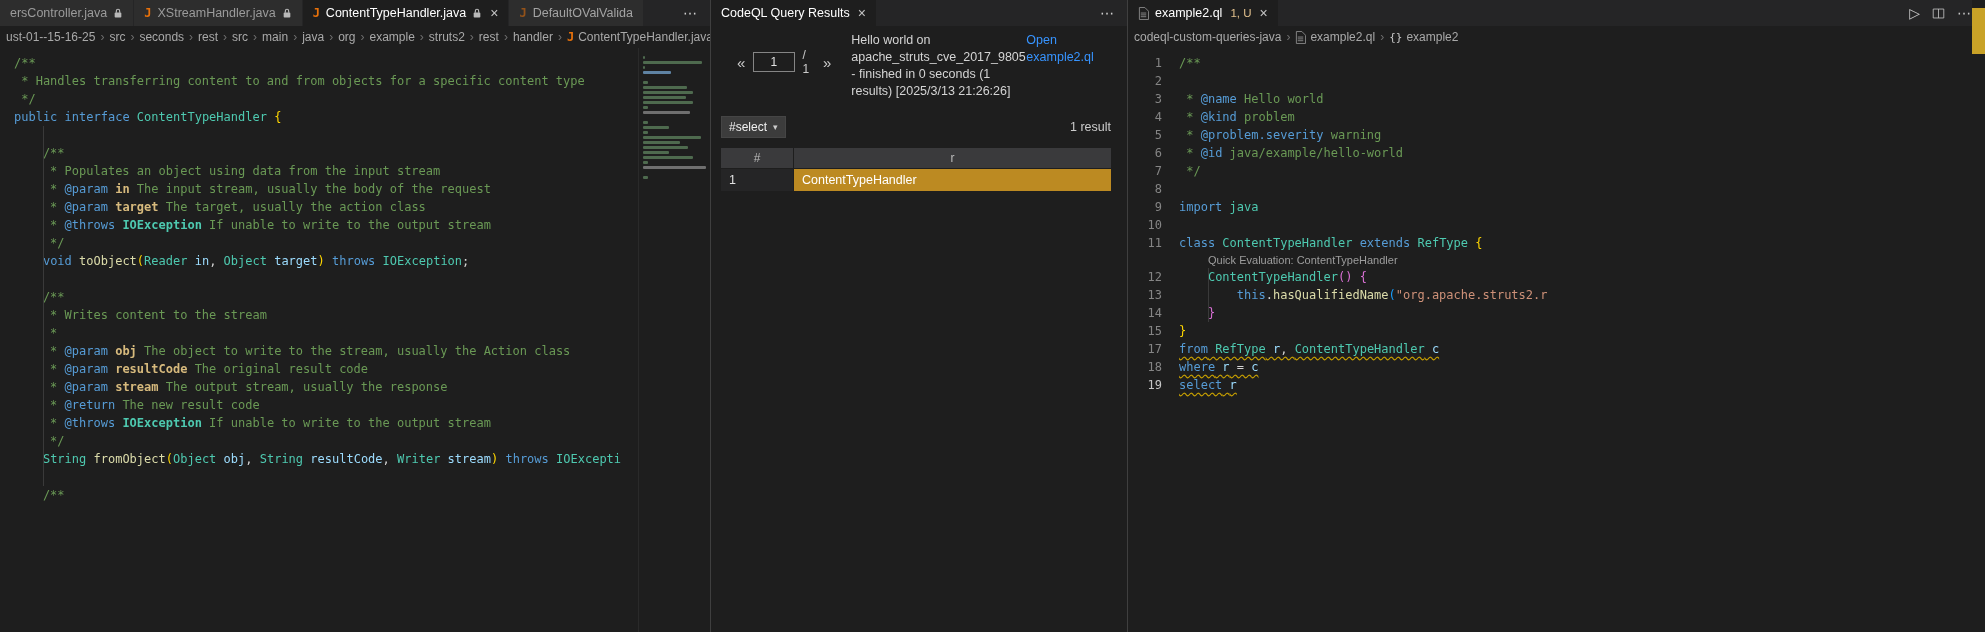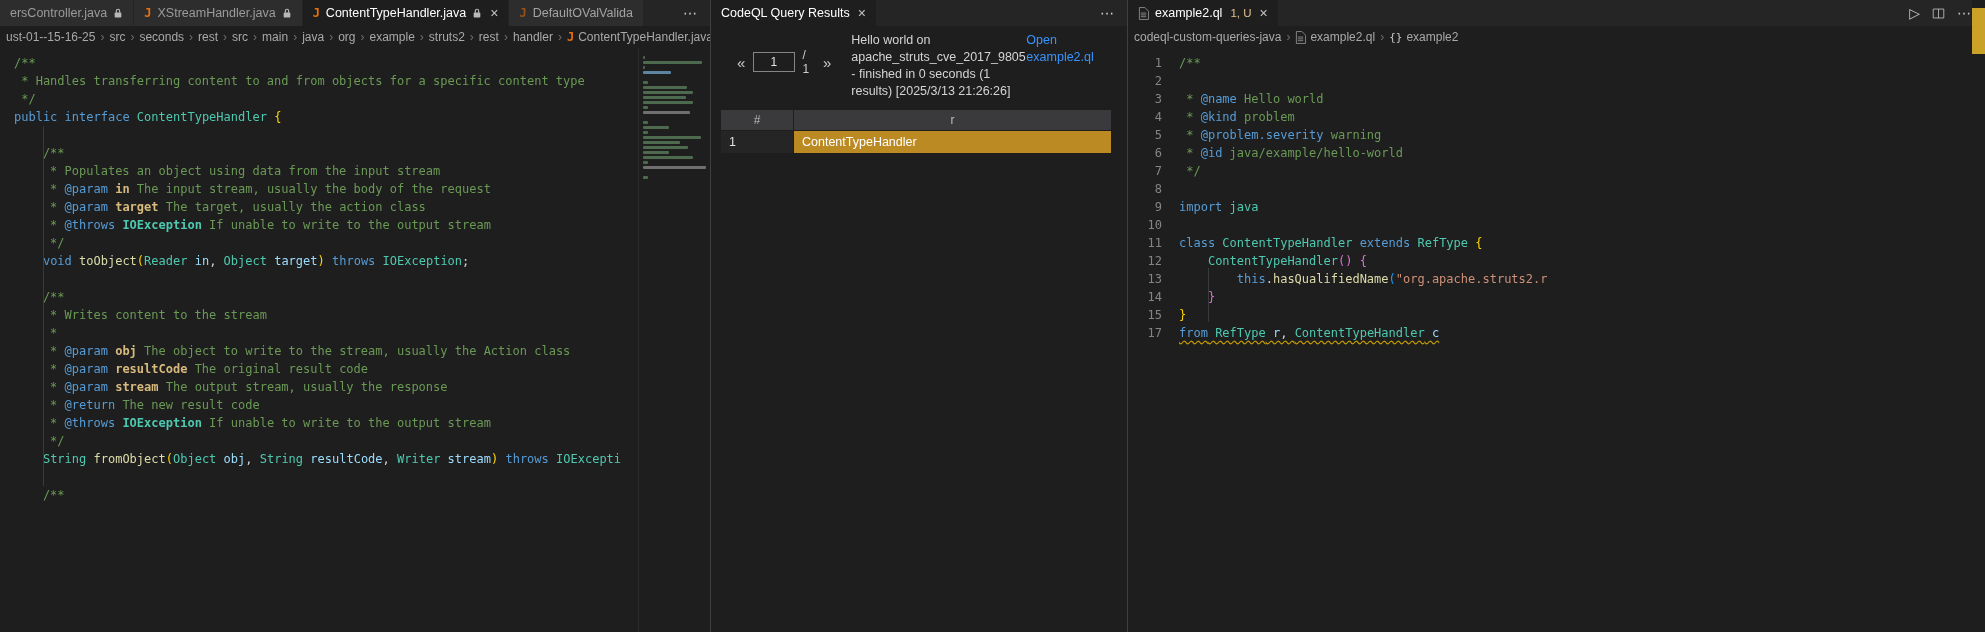--- a/index.html
+++ b/index.html
@@ -220,20 +220,27 @@
       <div class="row1">
         <div class="pagination">
           <span class="pg-btn">«</span>
           <span class="pg-input">1</span>
           <span class="pg-total">/ 1</span>
           <span class="pg-btn">»</span>
         </div>
         <div class="status">Hello world on apache_struts_cve_2017_9805 - finished in 0 seconds (1 results) [2025/3/13 21:26:26]</div>
         <a class="open-link">Open example2.ql</a>
       </div>
+      <div class="row2">
+        <div class="sel">
+          <span>#select</span>
+          <span class="arrow">▾</span>
+        </div>
+        <div class="result-count">1 result</div>
+      </div>
       <div class="rtable" id="rtable">
           <div class="rt-h">#</div>
           <div class="rt-h">r</div>
           <div class="rt-c1">1</div>
           <div class="rt-c2">ContentTypeHandler</div>
         </div>
     </div>
   </section>
 
   <section class="pane pane-right">
@@ -319,39 +326,48 @@
           <div class="ed-content"><span class="t-kw">import</span><span class="t-tx"> </span><span class="t-ty">java</span></div>
         </div>
         <div class="ed-row">
           <div class="gutter">10</div>
           <div class="ed-content"></div>
         </div>
         <div class="ed-row">
           <div class="gutter">11</div>
           <div class="ed-content"><span class="t-kw">class</span><span class="t-tx"> </span><span class="t-ty">ContentTypeHandler</span><span class="t-tx"> </span><span class="t-kw">extends</span><span class="t-tx"> </span><span class="t-ty">RefType</span><span class="t-tx"> </span><span class="t-br">{</span></div>
         </div>
+        <div class="code-lens">Quick Evaluation: ContentTypeHandler</div>
         <div class="ed-row">
           <div class="gutter">12</div>
           <div class="ed-content"><span class="t-tx">    </span><span class="t-ty">ContentTypeHandler</span><span class="t-br2">()</span><span class="t-tx"> </span><span class="t-br2">{</span></div>
         </div>
         <div class="ed-row">
           <div class="gutter">13</div>
           <div class="ed-content"><span class="t-tx">        </span><span class="t-kw">this</span><span class="t-tx">.</span><span class="t-fn">hasQualifiedName</span><span class="t-br3">(</span><span class="t-st">"org.apache.struts2.r</span></div>
         </div>
         <div class="ed-row">
           <div class="gutter">14</div>
           <div class="ed-content"><span class="t-tx">    </span><span class="t-br2">}</span></div>
         </div>
         <div class="ed-row">
           <div class="gutter">15</div>
           <div class="ed-content"><span class="t-br">}</span></div>
         </div>
         <div class="ed-row">
           <div class="gutter">17</div>
           <div class="ed-content"><span class="squig"><span class="t-kw">from</span><span class="t-tx"> </span><span class="t-ty">RefType</span><span class="t-tx"> </span><span class="t-vr">r</span><span class="t-tx">, </span><span class="t-ty">ContentTypeHandler</span><span class="t-tx"> </span><span class="t-vr">c</span></span></div>
         </div>
+        <div class="ed-row">
+          <div class="gutter">18</div>
+          <div class="ed-content"><span class="squig"><span class="t-kw">where</span><span class="t-tx"> </span><span class="t-vr">r</span><span class="t-tx"> = </span><span class="t-vr">c</span></span></div>
+        </div>
+        <div class="ed-row">
+          <div class="gutter active">19</div>
+          <div class="ed-content"><span class="squig"><span class="t-kw">select</span><span class="t-tx"> </span><span class="t-vr">r</span></span></div>
+        </div>
       </div>
     <div class="overview-ruler">
       <div class="ruler-mark"></div>
     </div>
   </section>
 
 </div>
 
 </body></html>

